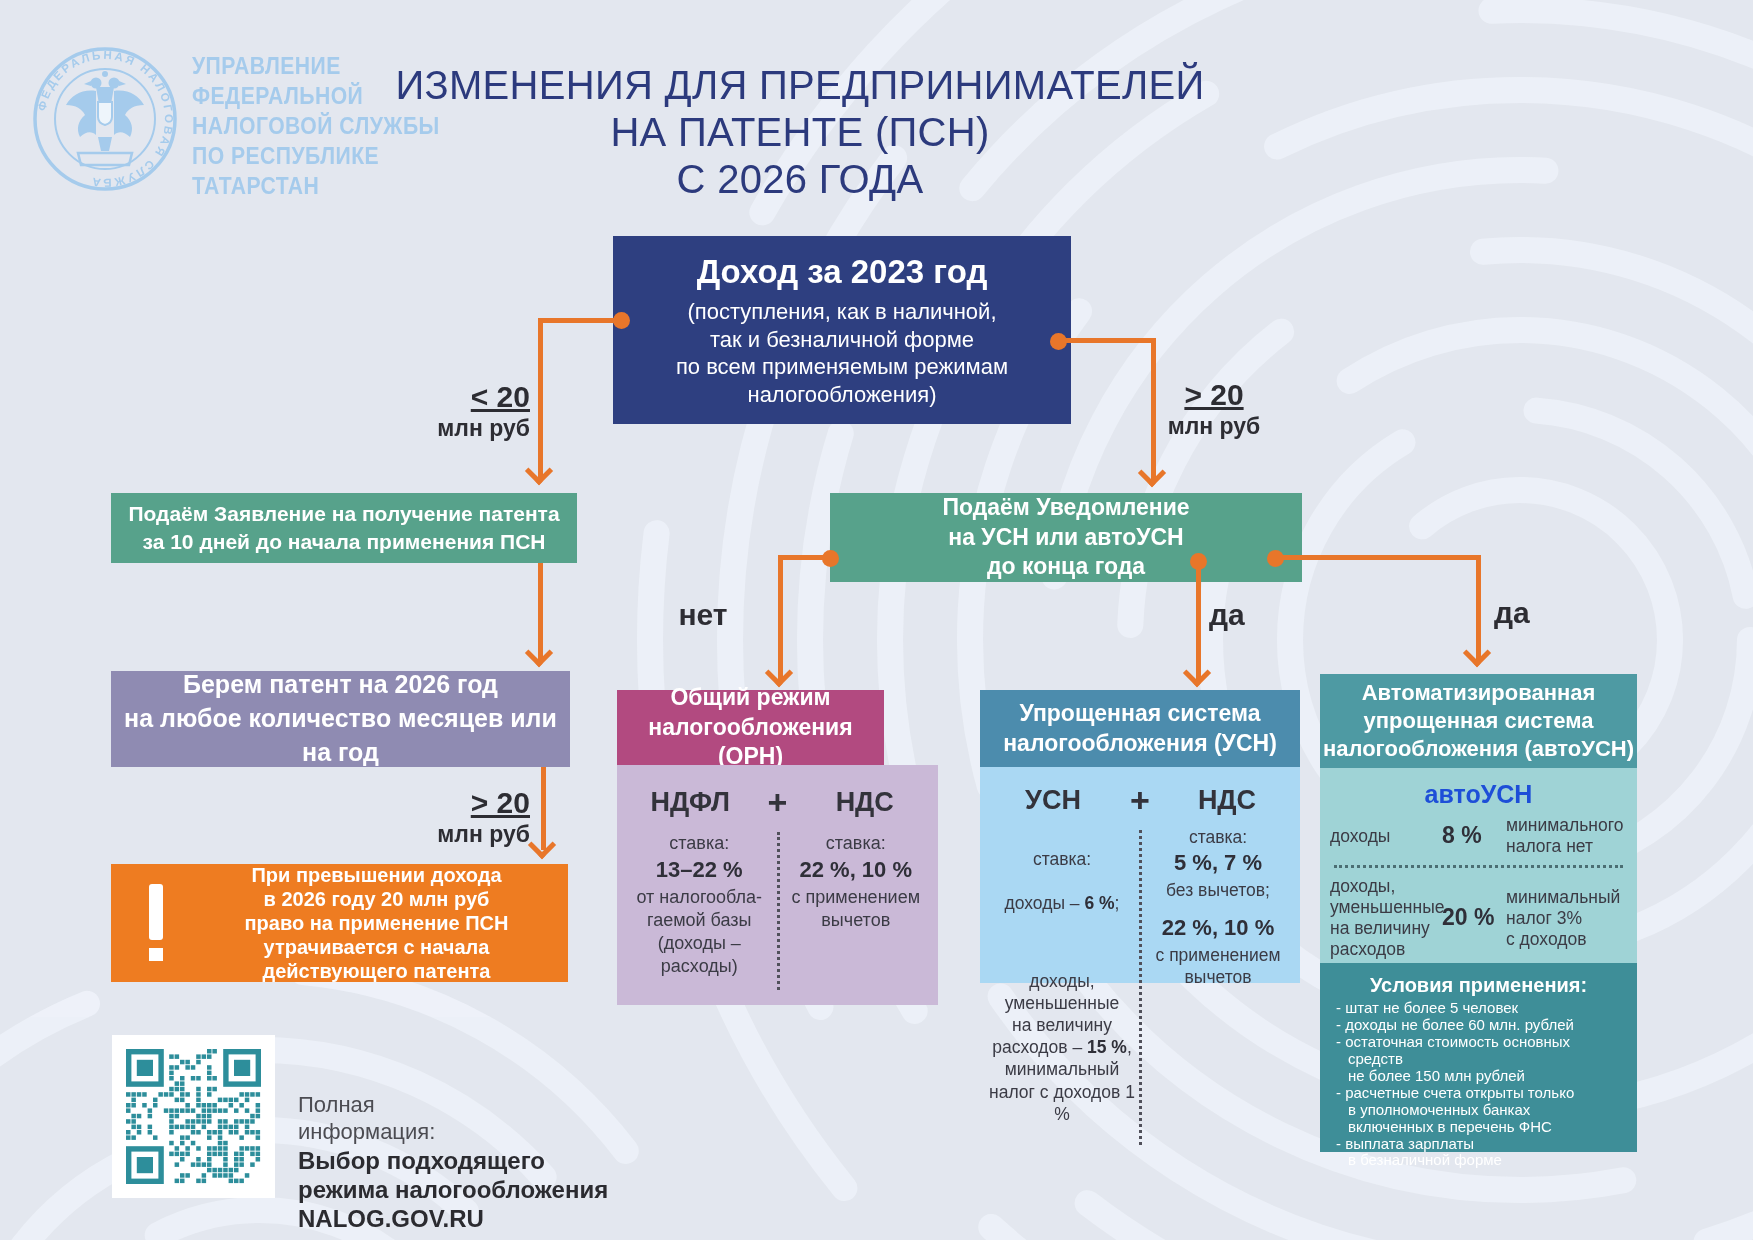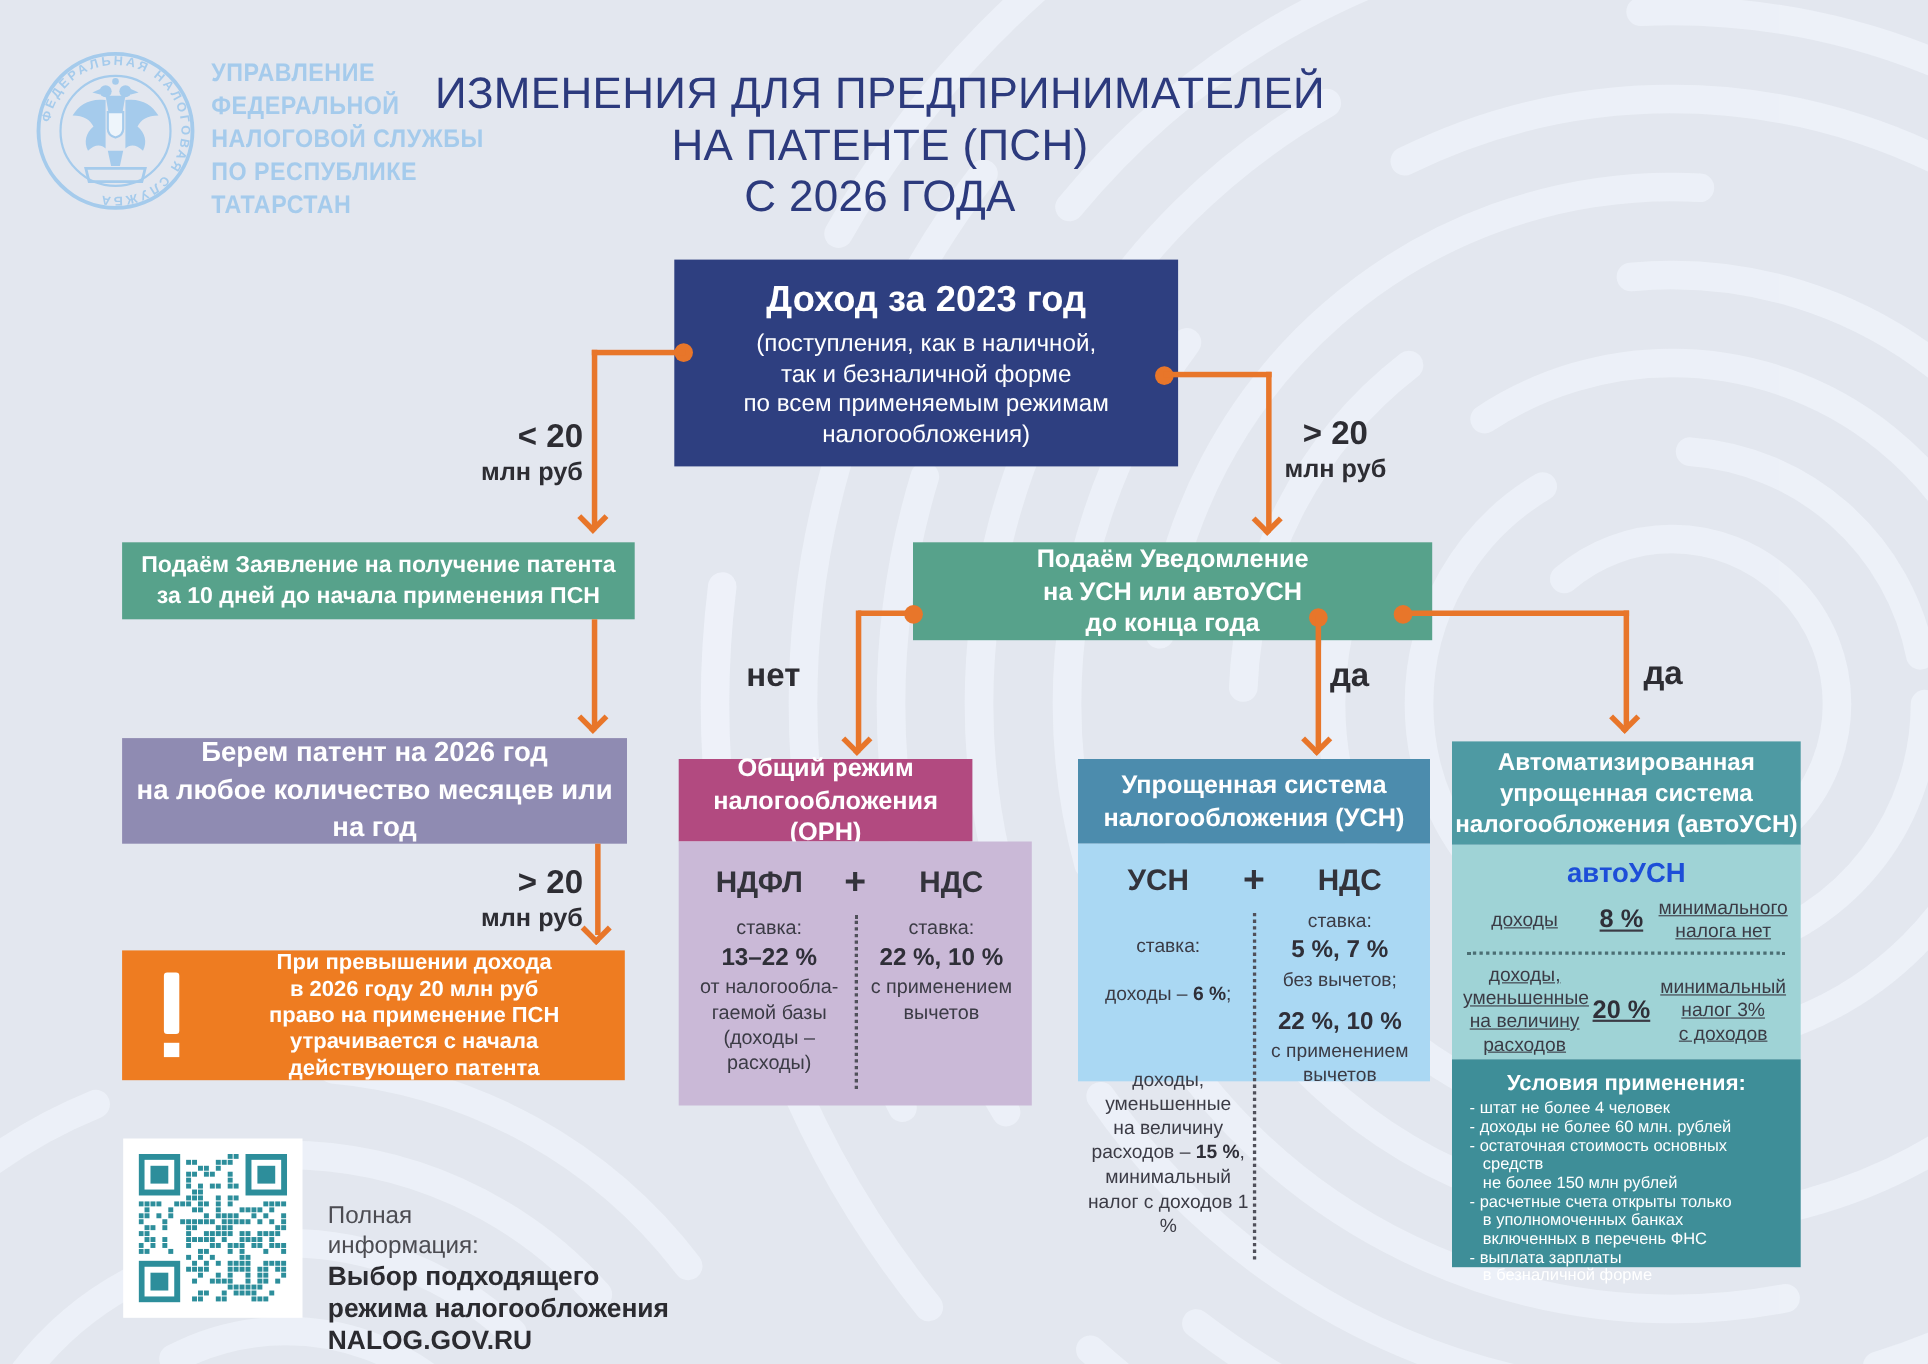--- a/index.html
+++ b/index.html
@@ -24,21 +24,21 @@
   .income-sub{font-size:22px;line-height:1.26;}
   .box-green{background:#57a28b;}
   .box-purple{background:#8f8bb2;}
   .box-orange{background:#ee7c21;}
 
   
   .c-line{position:absolute;background:#e8762a;}
   .c-dot{position:absolute;width:17px;height:17px;border-radius:50%;background:#e8762a;}
   .c-arrow{position:absolute;width:15px;height:15px;border-right:5px solid #e8762a;
            border-bottom:5px solid #e8762a;transform:rotate(45deg);}
-  .amount{font-size:30px;font-weight:800;color:#2d2d33;line-height:1.15;}
+  .amount{font-size:30px;font-weight:800;color:#2d2d33;line-height:1.15;text-decoration:underline;}
   .unit{font-size:23px;font-weight:700;color:#2d2d33;}
   .yesno{font-size:30px;font-weight:800;color:#2d2d33;}
 
   
   .col-header{color:#fff;font-weight:700;font-size:23px;line-height:1.3;
               display:flex;align-items:center;justify-content:center;text-align:center;}
   .hdr-orn{background:#b24a80;}
   .hdr-usn{background:#4c8cad;}
   .hdr-ausn{background:#4e9aa3;font-size:22px;line-height:1.28;}
   .body-orn{background:#cab9d7;}
@@ -51,22 +51,22 @@
   .tax-names .plus{font-size:34px;font-weight:600;width:44px;}
   .tax-cols{display:flex;position:relative;padding:6px 4px 10px;text-align:center;}
   .tax-col{flex:1;font-size:18px;line-height:1.28;}
   .usn-col{font-size:17.5px;line-height:1.26;}
   .vdivider{position:absolute;left:50%;top:6px;bottom:12px;border-left:3px dotted #50505a;
             transform:translateX(-1px);}
   .rate{font-size:22px;font-weight:800;color:#2f2f38;margin:1px 0 2px;}
   .tax-col b{font-weight:800;color:#2f2f38;} .gap12{height:12px;}
 
   .ausn-name{text-align:center;font-size:25px;font-weight:800;color:#1d4ed8;padding-top:12px;}
-  .ausn-row{display:flex;align-items:center;text-align:center;padding:6px 10px 0;
-            font-size:17.5px;line-height:1.2;text-decoration:underline;}
+  .ausn-row{display:flex;align-items:center;text-align:left;padding:6px 10px 0;
+            font-size:17.5px;line-height:1.2;}
   .ausn-row .l{width:112px;}
   .ausn-row .m{width:64px;font-size:23px;font-weight:800;color:#2f2f38;}
   .ausn-row .r{flex:1;}
   .hdivider{margin:8px 14px 2px;border-top:3px dotted #4b6e73;}
   .conds{background:#3e8e98;color:#fff;padding:11px 16px;}
   .conds-title{text-align:center;font-weight:800;font-size:20px;margin-bottom:3px;}
   .cond-item{font-size:15px;line-height:1.13;padding-left:12px;text-indent:-12px;white-space:pre-line;}
 
   
   .warn-text{font-size:20px;line-height:1.2;}
@@ -290,21 +290,21 @@
 на величину
 расходов</div>
       <div class="m">20 %</div>
       <div class="r pre">минимальный
 налог 3%
 с доходов</div>
     </div>
   </div>
   <div class="abs conds" style="left:1320px;top:963px;width:317px;height:189px">
     <div class="conds-title">Условия применения:</div>
-    <div class="cond-item">- штат не более 4 человек</div>
+    <div class="cond-item">- штат не более 5 человек</div>
     <div class="cond-item">- доходы не более 60 млн. рублей</div>
     <div class="cond-item">- остаточная стоимость основных средств
 не более 150 млн рублей</div>
     <div class="cond-item">- расчетные счета открыты только
 в уполномоченных банках
 включенных в перечень ФНС</div>
     <div class="cond-item">- выплата зарплаты
 в безналичной форме</div>
   </div>
 

